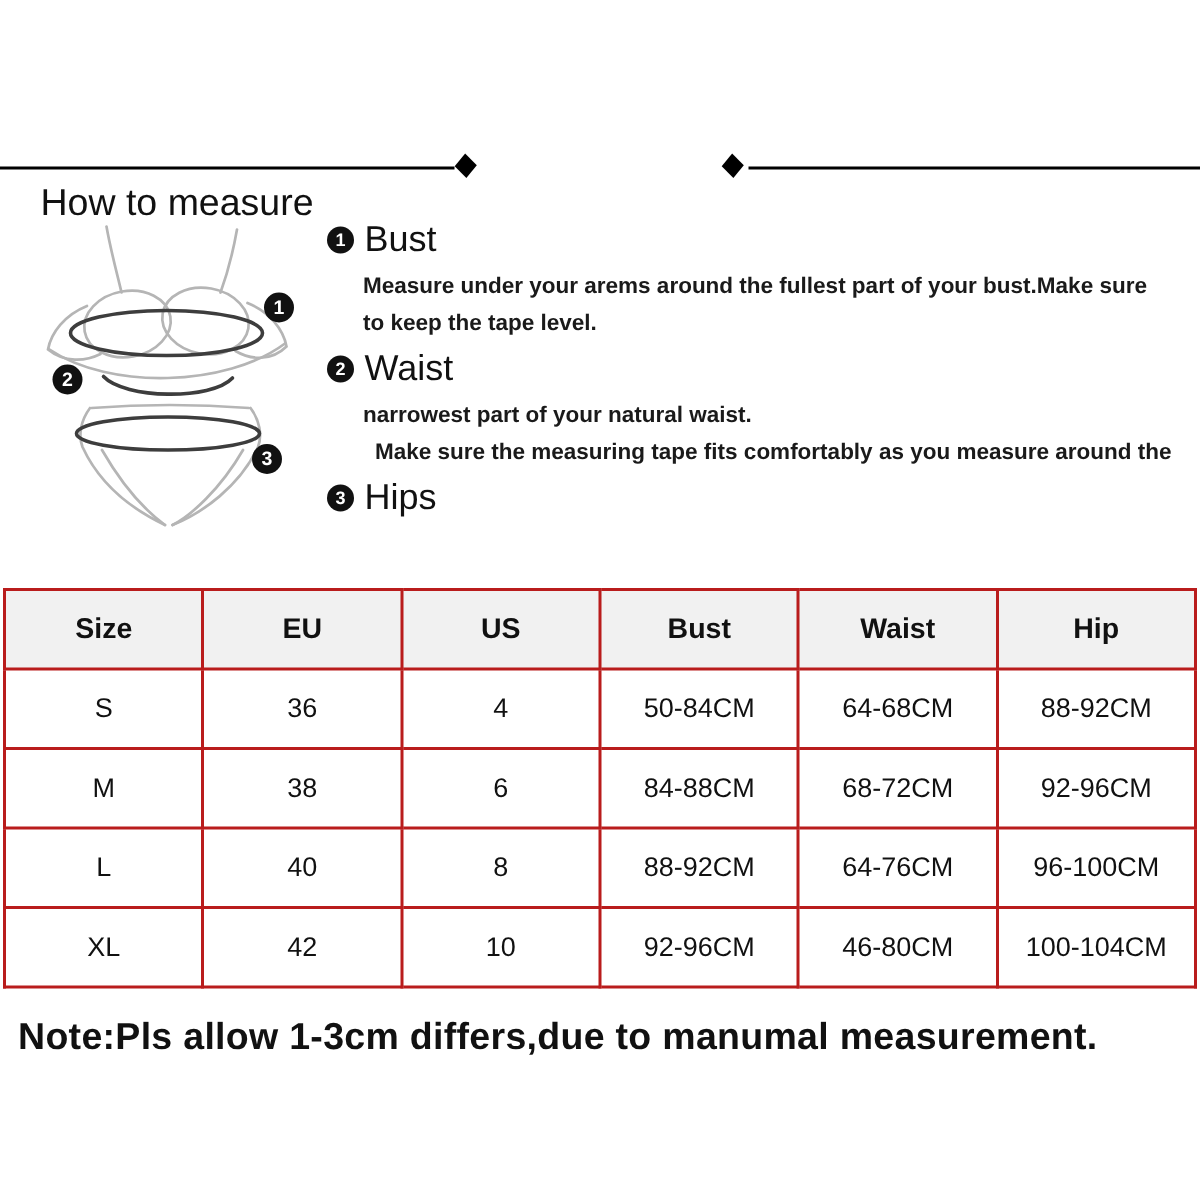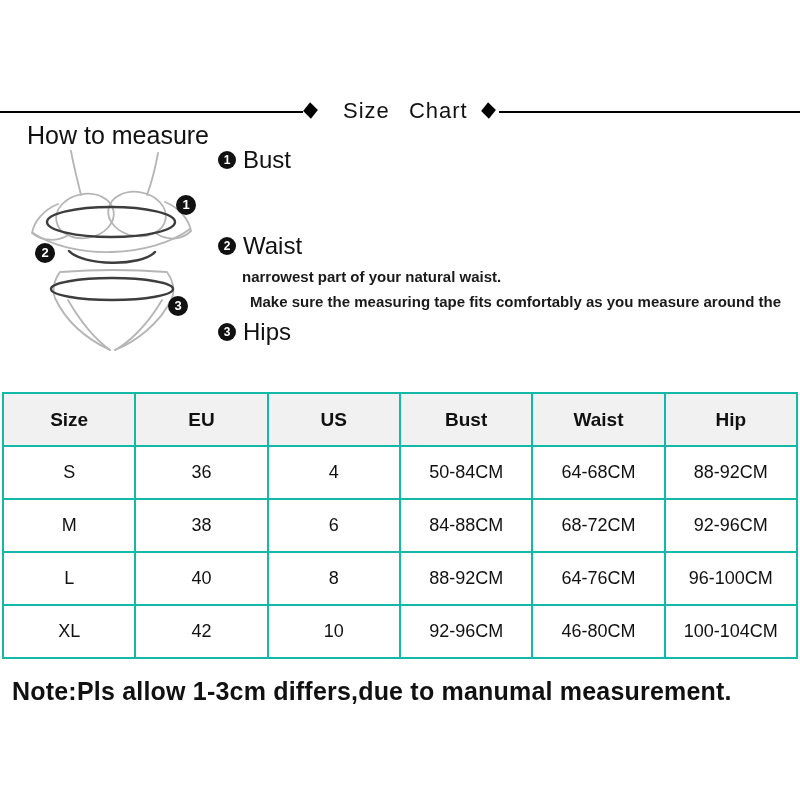--- a/index.html
+++ b/index.html
@@ -31,35 +31,34 @@
   .step.s3{top:318px;}
   .step-head{display:flex;align-items:center;height:28px;}
   .step-badge{position:static;width:18px;height:18px;line-height:18px;font-size:12px;margin-right:7px;flex:0 0 auto;}
   .step-name{font-size:24px;font-weight:400;}
   .step-desc{margin-left:24px;margin-top:4px;font-size:15px;font-weight:600;line-height:25px;color:#1a1a1a;}
   .step-desc div{white-space:nowrap;}
   .step.s2 .step-desc div:nth-child(2){margin-left:8px;}
 
   
   table.size-table{position:absolute;top:392px;left:2px;width:796px;border-collapse:collapse;table-layout:fixed;}
-  .size-table th,.size-table td{border:2px solid #14b8a6;text-align:center;vertical-align:middle;height:51px;padding:0;}
+  .size-table th,.size-table td{border:2px solid #b91c1c;text-align:center;vertical-align:middle;height:51px;padding:0;}
   .size-table th{background:#f1f1f1;font-size:19px;font-weight:700;}
   .size-table td{font-size:18px;font-weight:400;}
 
   
   .note{position:absolute;left:12px;top:677px;font-size:25px;font-weight:600;letter-spacing:0.2px;}
 </style>
 </head>
 <body>
 
 <div class="canvas">
 
   <div class="hline left"></div>
   <div class="diamond d-left"></div>
-  <div class="page-title">Size Chart</div>
   <div class="diamond d-right"></div>
   <div class="hline right"></div>
 
   <div class="htm-title">How to measure</div>
 
   <svg class="sketch" width="195" height="205" viewBox="0 0 195 205">
     <g fill="none" stroke="#b5b5b5" stroke-width="1.8" stroke-linecap="round">
       <path d="M48,3 C51,20 55,34 58,47"></path>
       <path d="M135,5 C132,22 128,36 124,47"></path>
       <ellipse cx="62" cy="68" rx="29" ry="22" transform="rotate(-10 62 68)"></ellipse>
@@ -85,20 +84,24 @@
   <div class="num-badge sketch-badge b1">1</div>
   <div class="num-badge sketch-badge b2">2</div>
   <div class="num-badge sketch-badge b3">3</div>
 
   <div class="steps">
 
     <div class="step s1">
       <div class="step-head">
         <span class="num-badge step-badge">1</span>
         <span class="step-name">Bust</span>
+      </div>
+      <div class="step-desc">
+        <div>Measure under your arems around the fullest part of your bust.Make sure</div>
+        <div>to keep the tape level.</div>
       </div>
     </div>
 
     <div class="step s2">
       <div class="step-head">
         <span class="num-badge step-badge">2</span>
         <span class="step-name">Waist</span>
       </div>
       <div class="step-desc">
         <div>narrowest part of your natural waist.</div>

